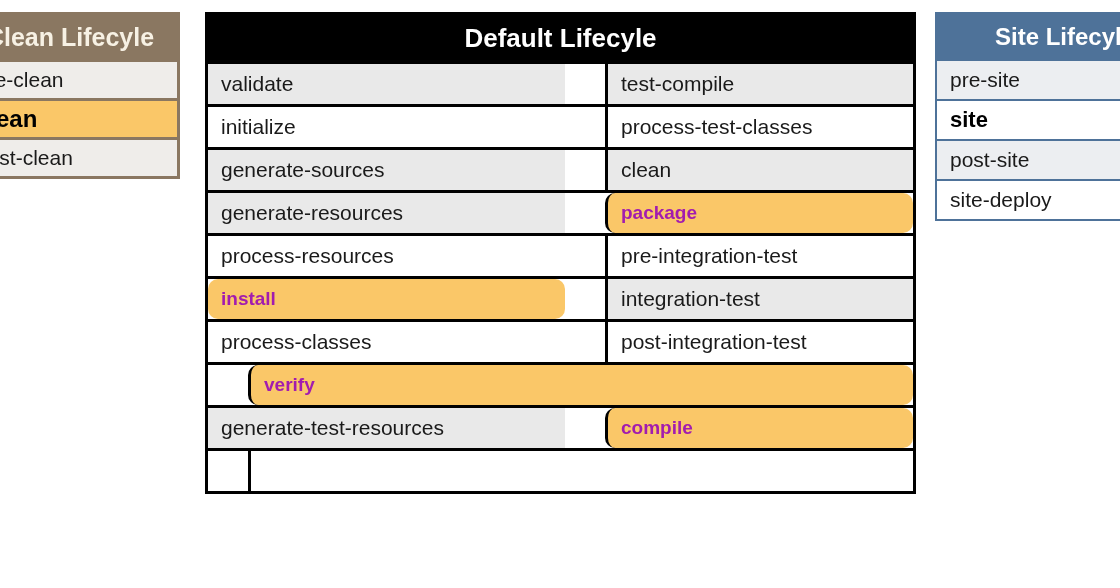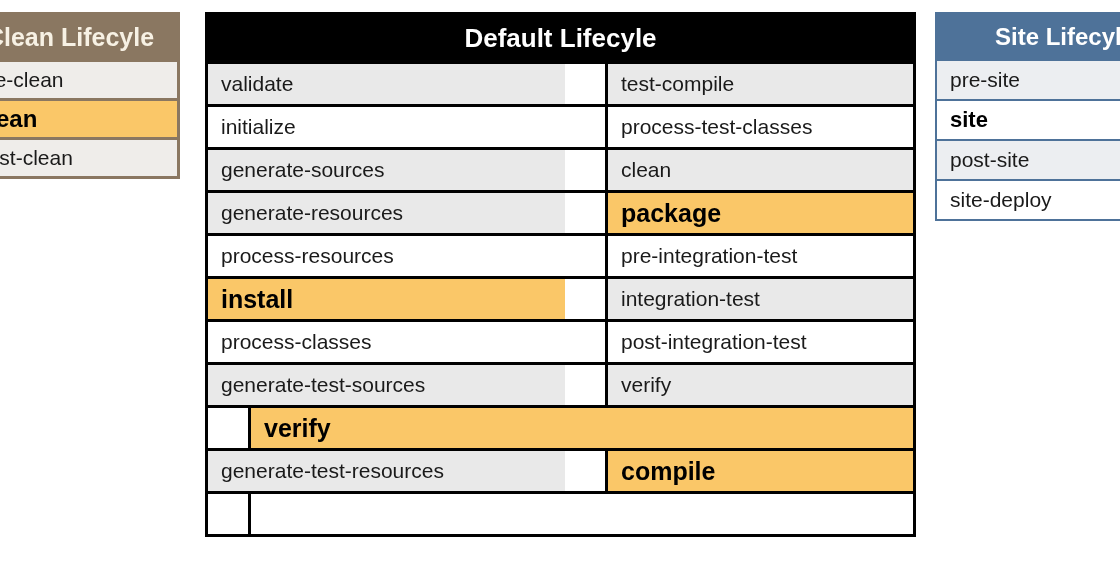--- a/index.html
+++ b/index.html
@@ -92,22 +92,23 @@
     box-sizing: border-box;
     overflow: hidden;
     white-space: nowrap;
   }
   .default-table .cell.left  { width: 357px; }
   .default-table .cell.right { flex: 1; border-left: 3px solid var(--black, #000000); margin-left: 40px; }
   .default-table .row.shade .cell { background: var(--gray_row, #E9E9E9); }
   .default-table .row .cell.hl {
     background: var(--orange, #FAC768);
     font-weight: bold;
-    font-size: 25px;
-    color: #000000;
+    font-size: 19px;
+    color: #a21caf;
+    border-radius: 10px;
   }
 
   
   .site-table {
     left: 935px;
     top: 12px;
     width: 260px;
     border: 2px solid var(--blue, #4E7299);
   }
   .site-table .header {
@@ -203,28 +204,20 @@
           </div>
         </div>
         <div class="row">
           <div class="cell left">
             <span>process-classes</span>
           </div>
           <div class="cell right">
             <span>post-integration-test</span>
           </div>
         </div>
-        <div class="row shade">
-          <div class="cell left">
-            <span>generate-test-sources</span>
-          </div>
-          <div class="cell right">
-            <span>verify</span>
-          </div>
-        </div>
         <div class="row">
           <div class="cell right hl">
             <span>verify</span>
           </div>
         </div>
         <div class="row shade">
           <div class="cell left">
             <span>generate-test-resources</span>
           </div>
           <div class="cell right hl">

